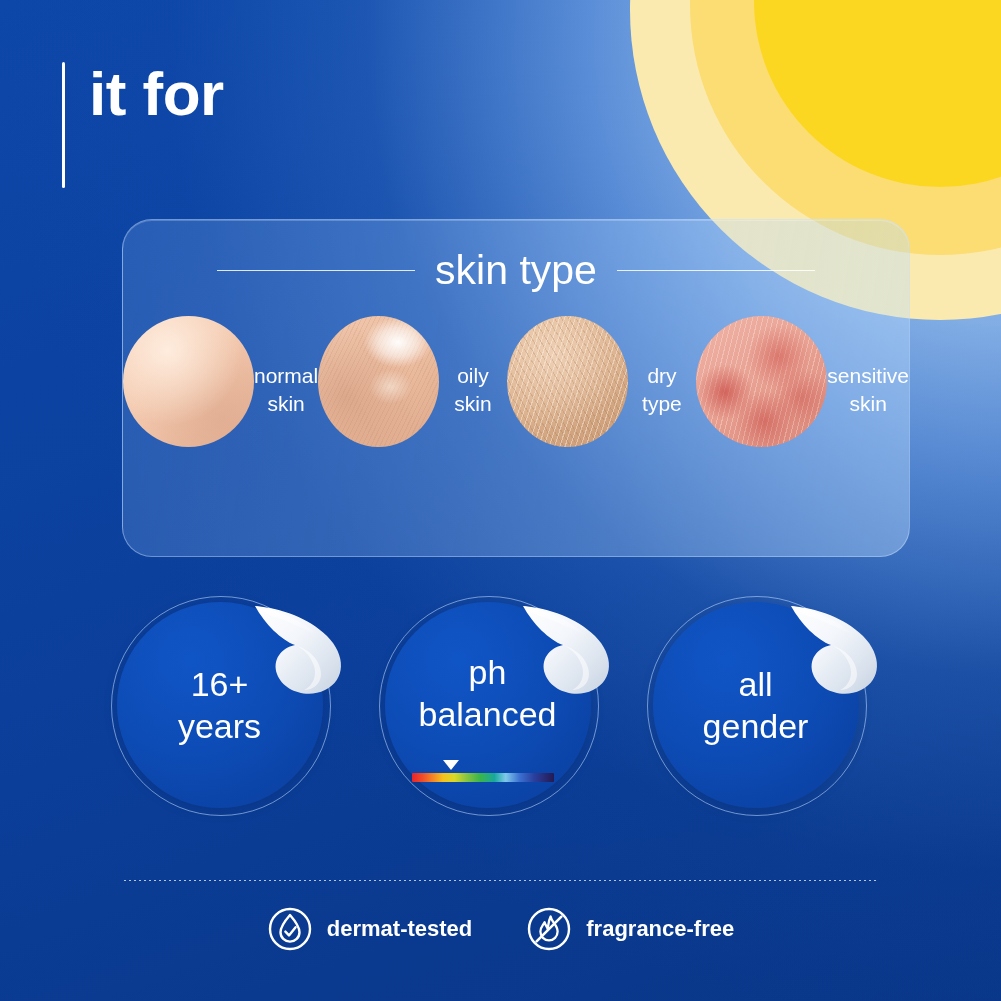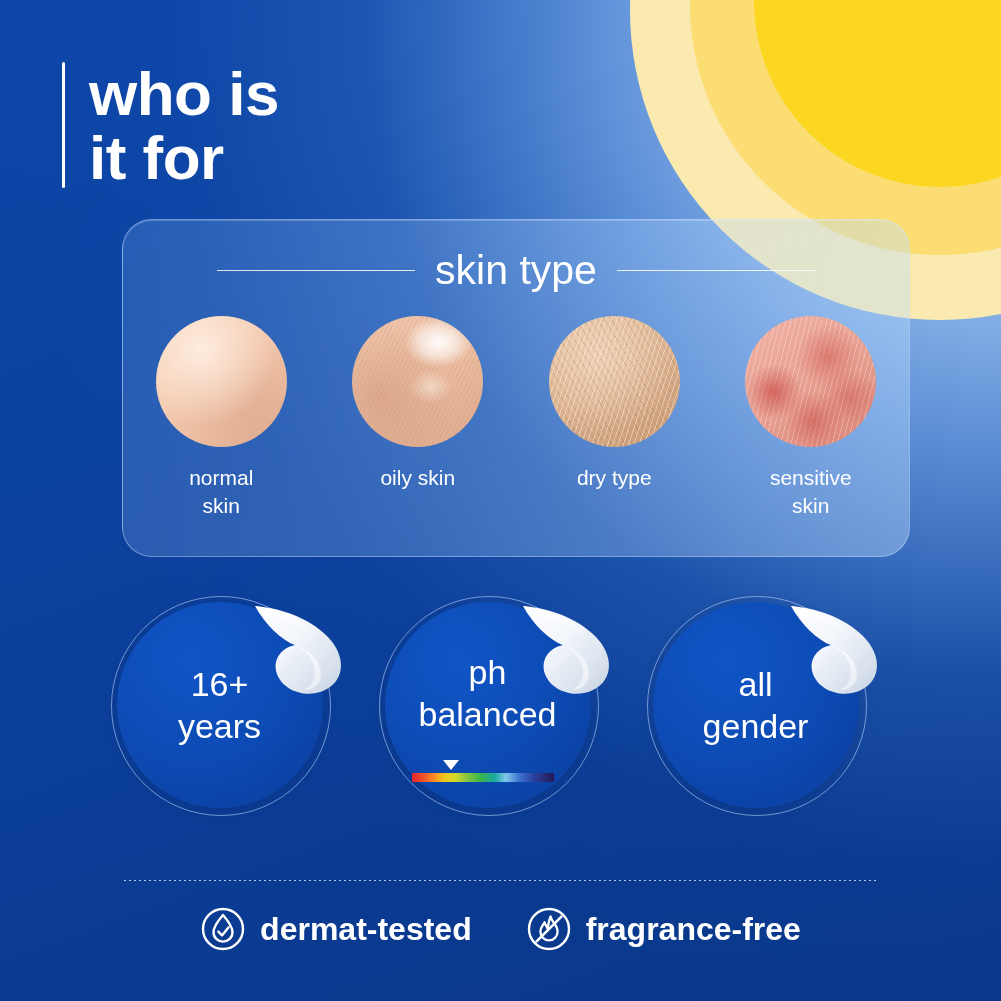--- a/index.html
+++ b/index.html
@@ -32,21 +32,21 @@
     position:absolute;left:122px;top:219px;width:786px;height:336px;border-radius:30px;
     background:linear-gradient(100deg, rgba(150,195,250,.20) 0%, rgba(165,205,252,.28) 45%, rgba(190,222,255,.40) 100%);
     border:1px solid rgba(205,228,255,.42);
     box-shadow:inset 0 1px 0 rgba(255,255,255,.22);
   }
   #skin-head{position:absolute;left:0;right:0;top:30px;display:flex;align-items:center;justify-content:center;gap:20px;padding:0 94px;}
   #skin-head .hl{flex:1 1 auto;height:1px;background:rgba(255,255,255,.85);}
   #skin-head-label{color:#fff;font-size:41px;line-height:1;white-space:nowrap;}
 
   #skin-row{position:absolute;left:0;right:0;top:96px;display:flex;}
-  .skin-item{flex:1 1 0;display:flex;flex-direction:column;align-items:center;}
+  .skin-item{flex:1 1 0;display:flex;flex-direction:row;align-items:center;}
   .skin-circle{width:131px;height:131px;border-radius:50%;position:relative;overflow:hidden;}
   .skin-label{margin-top:17px;color:#fff;font-size:21px;line-height:1.33;text-align:center;white-space:pre-line;}
 
   
   .sk-normal{
     background:
       radial-gradient(circle at 34% 26%, rgba(255,238,224,.95) 0%, rgba(0,0,0,0) 58%),
       radial-gradient(circle at 74% 78%, rgba(214,160,132,.45) 0%, rgba(0,0,0,0) 62%),
       linear-gradient(140deg,#f7d3bb 0%,#f2c6ab 52%,#e5b296 100%);
   }
@@ -105,35 +105,34 @@
       transform:translateX(-50%);}
 
   
   #divider{position:absolute;left:124px;top:880px;width:755px;height:1px;
     background-image:linear-gradient(90deg, rgba(225,238,255,.78) 0 2px, rgba(0,0,0,0) 2px 5px);
     background-size:5px 1px;background-repeat:repeat-x;}
 
   
   #claims{position:absolute;left:0;right:0;top:906px;display:flex;justify-content:center;align-items:center;gap:54px;}
   .claim{display:flex;align-items:center;gap:14px;}
-  .claim-label{color:#fff;font-size:32px;font-weight:bold;line-height:1;white-space:nowrap;}
+  .claim-label{color:#fff;font-size:22px;font-weight:bold;line-height:1;white-space:nowrap;}
 </style>
 </head>
 <body>
 
 <div id="stage">
 
   <div class="sun pale"></div>
   <div class="sun mid"></div>
   <div class="sun core"></div>
 
   <div id="title-block">
     <div id="title-rule"></div>
     <div id="title-text">
-      <span>who is</span>
       <span>it for</span>
     </div>
   </div>
 
   <div id="skin-panel">
     <div id="skin-head">
       <div class="hl"></div>
       <div id="skin-head-label">skin type</div>
       <div class="hl"></div>
     </div>

